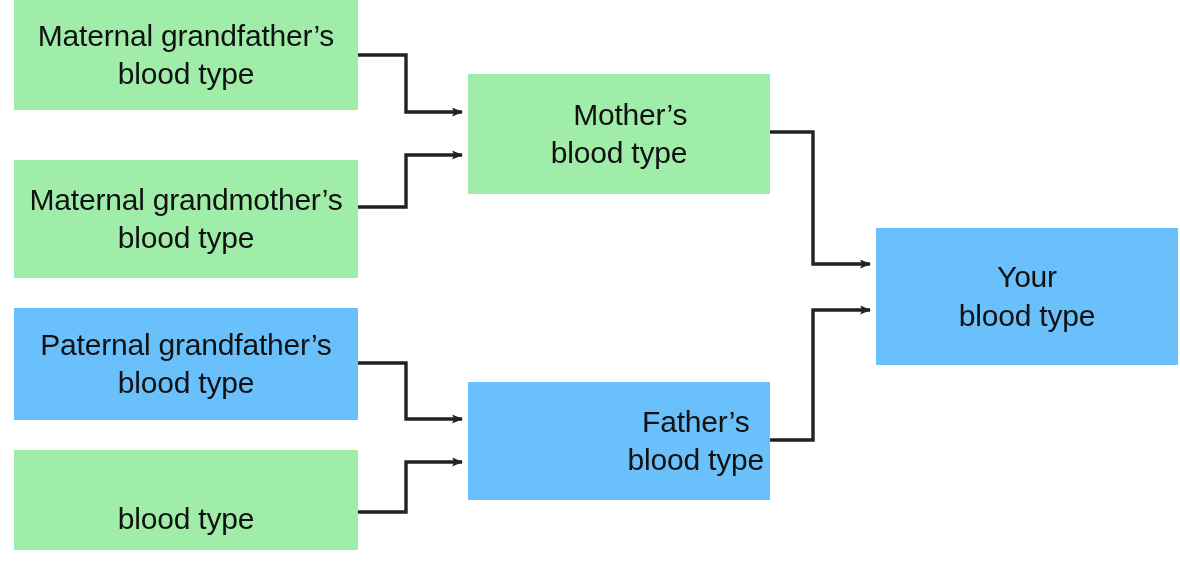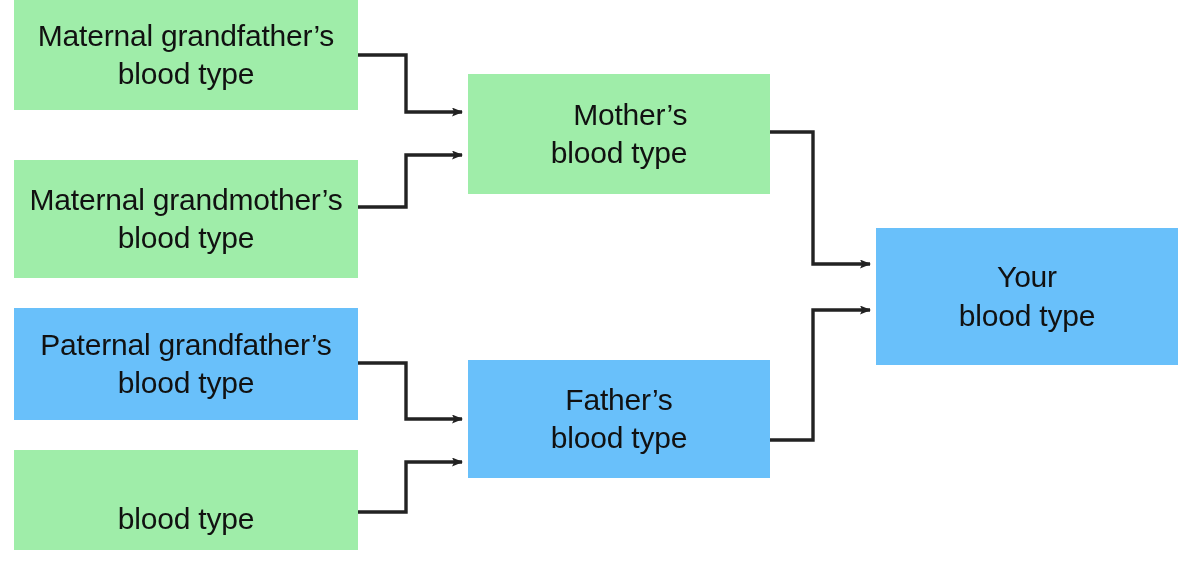--- a/index.html
+++ b/index.html
@@ -90,21 +90,21 @@
     </span>
   </div>
 
   <div class="node-box" style="left: 468px; top: 74px; width: 302px; height: 120px; background: rgb(159, 237, 169); text-align: right;">
     <span class="node-label">
       <span>Mother’s</span><br>
       <span>blood type</span>
     </span>
   </div>
 
-  <div class="node-box" style="left: 468px; top: 360px; width: 302px; height: 118px; background: rgb(105, 192, 250);">
+  <div class="node-box" style="left: 468px; top: 382px; width: 302px; height: 118px; background: rgb(105, 192, 250); justify-content: flex-end;">
     <span class="node-label">
       <span>Father’s</span><br>
       <span>blood type</span>
     </span>
   </div>
 
   <div class="node-box" style="left: 876px; top: 228px; width: 302px; height: 137px; background: rgb(105, 192, 250);">
     <span class="node-label">
       <span>Your</span><br>
       <span>blood type</span>

